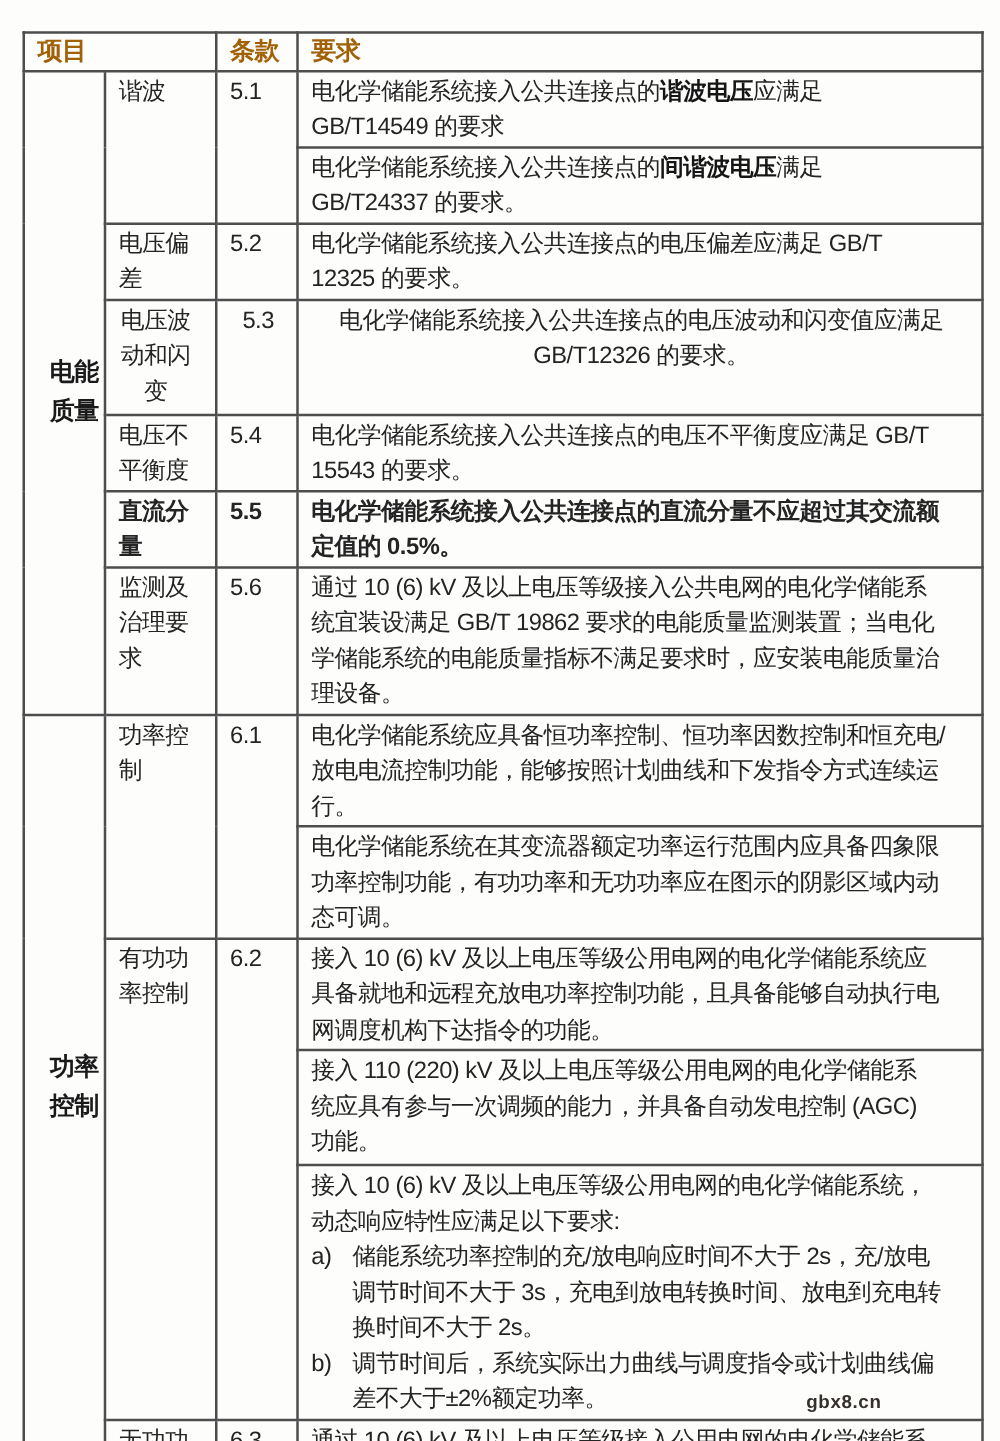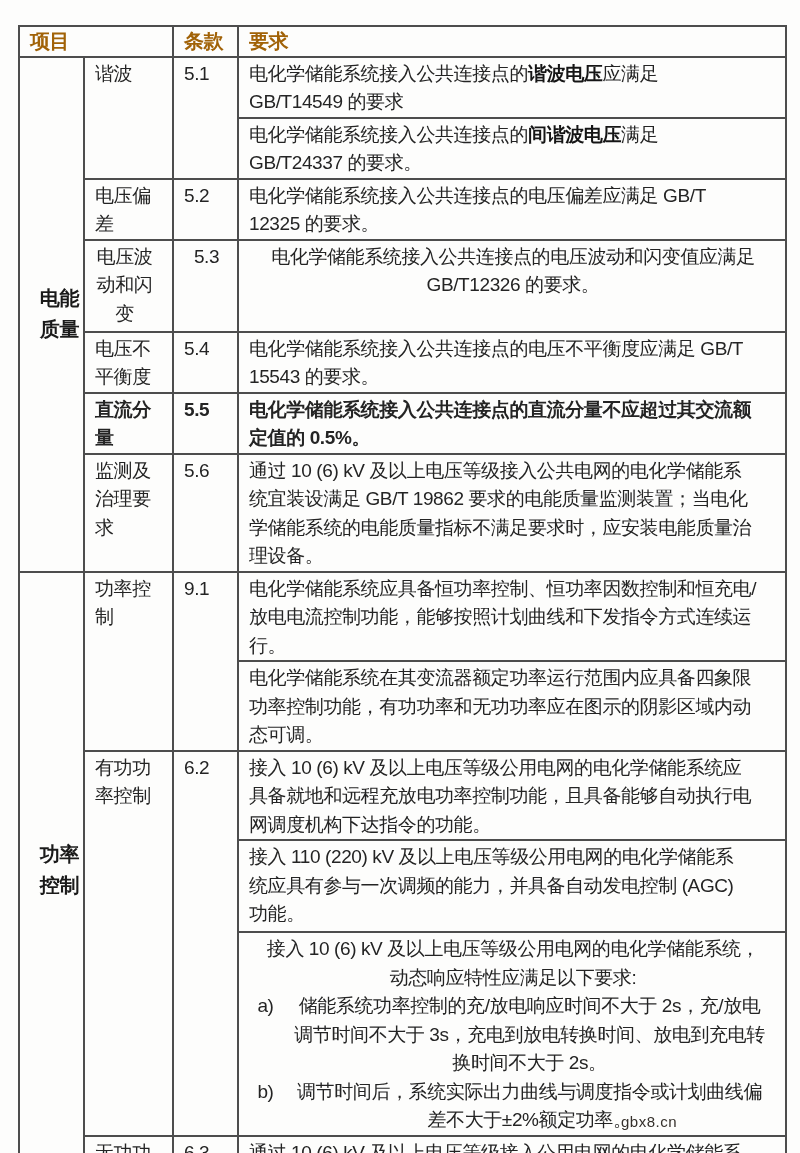--- a/index.html
+++ b/index.html
@@ -59,28 +59,28 @@
   tr.rh-51b  { height: 50px; }
   tr.rh-52   { height: 60px; }
   tr.rh-53   { height: 92px; text-align: center; }
   tr.rh-54   { height: 57px; }
   tr.rh-55   { height: 61px; font-weight: bold; }
   tr.rh-56   { height: 115px; }
   tr.rh-61a  { height: 85px; }
   tr.rh-61b  { height: 75px; }
   tr.rh-62a  { height: 85px; }
   tr.rh-62b  { height: 92px; }
-  tr.rh-62c  { height: 202px; text-align: center; }
+  tr.rh-62c  { height: 202px; }
   tr.rh-63   { height: 26px; }
   .watermark {
     position: absolute;
-    left: 621px;
+    left: 645px;
     top: 1113px;
     font-size: 15px;
-    font-weight: normal;
+    font-weight: bold;
     color: #35302b;
     letter-spacing: 0.5px;
     z-index: 5;
   }
 </style>
 </head>
 <body>
 
 <table class="req-table">
   <colgroup>
@@ -142,21 +142,21 @@
     <td class="clause">5.6</td>
     <td class="req pw">通过 10 (6) kV 及以上电压等级接入公共电网的电化学储能系
 统宜装设满足 GB/T 19862 要求的电能质量监测装置；当电化
 学储能系统的电能质量指标不满足要求时，应安装电能质量治
 理设备。</td>
   </tr>
 
   <tr class="rh-61a">
     <td class="group" rowspan="6">功率控制</td>
     <td class="item" rowspan="2">功率控制</td>
-    <td class="clause" rowspan="2">9.1</td>
+    <td class="clause" rowspan="2">6.1</td>
     <td class="req pw">电化学储能系统应具备恒功率控制、恒功率因数控制和恒充电/
 放电电流控制功能，能够按照计划曲线和下发指令方式连续运
 行。</td>
   </tr>
   <tr class="rh-61b">
     <td class="req pw">电化学储能系统在其变流器额定功率运行范围内应具备四象限
 功率控制功能，有功功率和无功功率应在图示的阴影区域内动
 态可调。</td>
   </tr>
 

